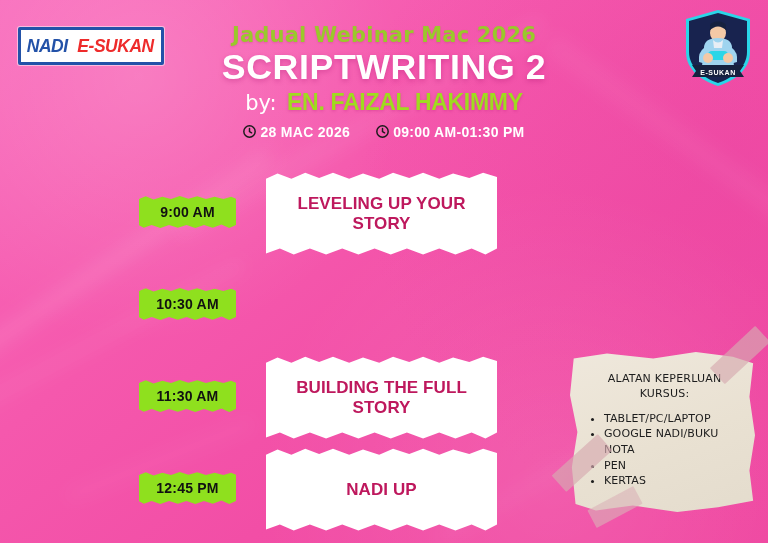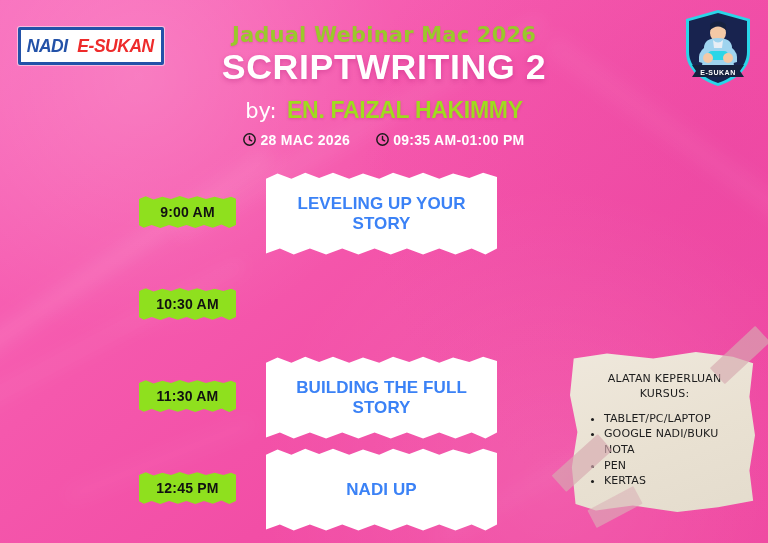--- a/index.html
+++ b/index.html
@@ -49,21 +49,21 @@
     font-family:"DejaVu Sans", sans-serif;
     text-shadow:0 1px 2px rgba(180,30,120,.25);
     line-height:1.05;
   }
   .hdr .title{
     color:#ffffff;font-size:35px;font-weight:bold;letter-spacing:.6px;
     margin-top:2px;line-height:1.1;
     transform:scaleX(1.02);
     text-shadow:0 2px 5px rgba(170,20,110,.35);
   }
-  .hdr .byline{margin-top:11px;line-height:1.1;}
+  .hdr .byline{margin-top:3px;line-height:1.1;}
   .hdr .byline .by{color:#ffffff;font-size:21px;font-weight:normal;
     font-family:"DejaVu Sans", sans-serif;}
   .hdr .byline .who{color:#9fdb1f;font-size:23px;font-weight:bold;letter-spacing:-.3px;
     margin-left:6px;text-shadow:0 1px 3px rgba(170,20,110,.3);}
   .hdr .meta{
     margin-top:9px;display:flex;justify-content:center;align-items:center;gap:26px;
     color:#ffffff;font-size:14px;font-weight:bold;letter-spacing:.3px;
   }
   .meta-item{display:flex;align-items:center;gap:4px;}
   .clock{width:13px;height:13px;display:block;}
@@ -81,21 +81,21 @@
       0% 12%, 7% 4%, 15% 13%, 24% 5%, 33% 12%, 42% 3%, 51% 11%, 60% 4%,
       69% 12%, 78% 5%, 87% 12%, 95% 5%, 100% 11%,
       100% 88%, 93% 97%, 85% 87%, 76% 96%, 67% 88%, 58% 97%, 49% 88%,
       40% 96%, 31% 88%, 22% 97%, 13% 88%, 5% 96%, 0% 89%
     );
   }
   .card{
     position:absolute;left:266px;width:231px;height:86px;
     background:#ffffff;
     display:flex;align-items:center;justify-content:center;
-    color:#3b82f6;font-size:17px;font-weight:bold;letter-spacing:.1px;
+    color:#be185d;font-size:17px;font-weight:bold;letter-spacing:.1px;
     text-align:center;padding:0 8px;box-sizing:border-box;
     clip-path:polygon(
       0% 9%, 5% 3%, 11% 9%, 17% 2%, 23% 8%, 29% 2%, 36% 9%, 42% 3%,
       49% 9%, 55% 2%, 62% 8%, 68% 2%, 75% 9%, 81% 3%, 88% 8%, 94% 2%, 100% 7%,
       100% 90%, 95% 97%, 89% 90%, 82% 97%, 75% 90%, 68% 97%, 61% 90%,
       54% 97%, 47% 90%, 40% 97%, 33% 90%, 26% 97%, 19% 90%, 12% 97%,
       6% 90%, 0% 96%
     );
   }
   .row .time-badge{top:27px;}
@@ -185,21 +185,21 @@
           <circle cx="8" cy="8" r="7" fill="none" stroke="#1b1b1b" stroke-width="1.8"></circle>
           <path d="M8 4.2 V8 L10.6 9.6" fill="none" stroke="#1b1b1b" stroke-width="1.8" stroke-linecap="round"></path>
         </svg>
         <span>28 MAC 2026</span>
       </span>
       <span class="meta-item">
         <svg class="clock" viewBox="0 0 16 16">
           <circle cx="8" cy="8" r="7" fill="none" stroke="#1b1b1b" stroke-width="1.8"></circle>
           <path d="M8 4.2 V8 L10.6 9.6" fill="none" stroke="#1b1b1b" stroke-width="1.8" stroke-linecap="round"></path>
         </svg>
-        <span>09:35 AM-01:00 PM</span>
+        <span>09:00 AM-01:30 PM</span>
       </span>
     </div>
   </div>
 
   <div class="rows">
 
     <div class="row">
       <div class="time-badge">9:00 AM</div>
       <div class="card">LEVELING UP YOUR STORY</div>
     </div>

